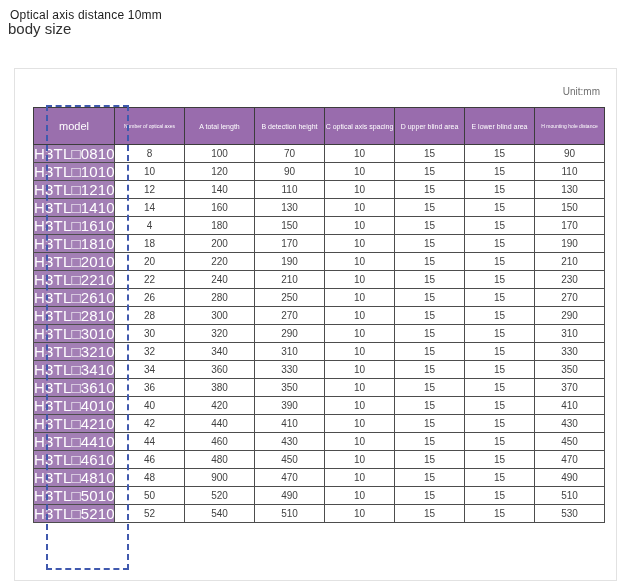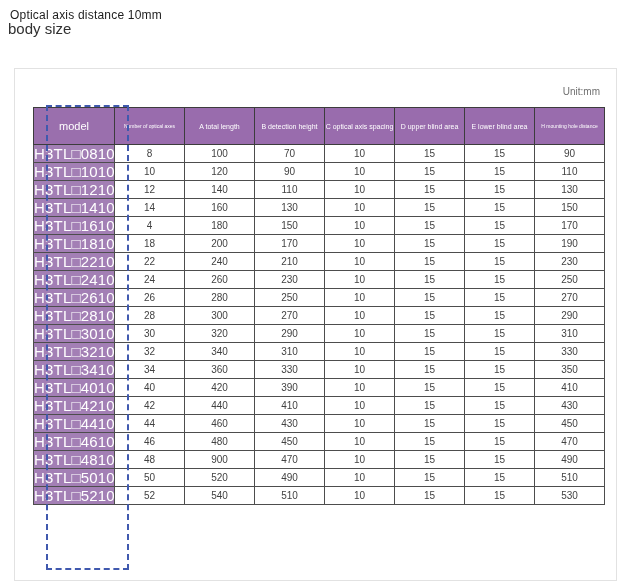--- a/index.html
+++ b/index.html
@@ -128,40 +128,40 @@
             <th>H3TL□1810</th>
             <td>18</td>
             <td>200</td>
             <td>170</td>
             <td>10</td>
             <td>15</td>
             <td>15</td>
             <td>190</td>
           </tr>
           <tr>
+            <th>H3TL□2010</th>
+            <td>20</td>
+            <td>220</td>
+            <td>190</td>
+            <td>10</td>
+            <td>15</td>
+            <td>15</td>
+            <td>210</td>
+          </tr>
+          <tr>
             <th>H3TL□2210</th>
             <td>22</td>
             <td>240</td>
             <td>210</td>
             <td>10</td>
             <td>15</td>
             <td>15</td>
             <td>230</td>
           </tr>
           <tr>
-            <th>H3TL□2410</th>
-            <td>24</td>
-            <td>260</td>
-            <td>230</td>
-            <td>10</td>
-            <td>15</td>
-            <td>15</td>
-            <td>250</td>
-          </tr>
-          <tr>
             <th>H3TL□2610</th>
             <td>26</td>
             <td>280</td>
             <td>250</td>
             <td>10</td>
             <td>15</td>
             <td>15</td>
             <td>270</td>
           </tr>
           <tr>
@@ -198,20 +198,30 @@
             <th>H3TL□3410</th>
             <td>34</td>
             <td>360</td>
             <td>330</td>
             <td>10</td>
             <td>15</td>
             <td>15</td>
             <td>350</td>
           </tr>
           <tr>
+            <th>H3TL□3610</th>
+            <td>36</td>
+            <td>380</td>
+            <td>350</td>
+            <td>10</td>
+            <td>15</td>
+            <td>15</td>
+            <td>370</td>
+          </tr>
+          <tr>
             <th>H3TL□4010</th>
             <td>40</td>
             <td>420</td>
             <td>390</td>
             <td>10</td>
             <td>15</td>
             <td>15</td>
             <td>410</td>
           </tr>
           <tr>

